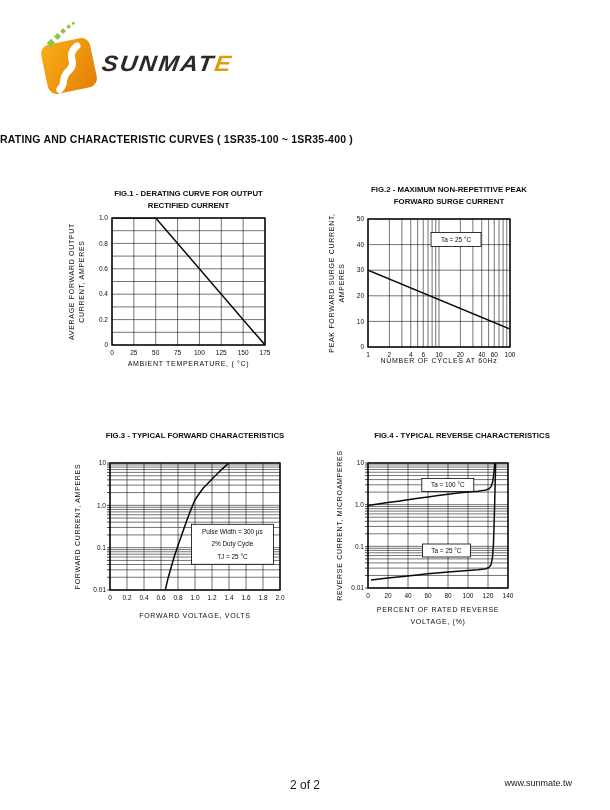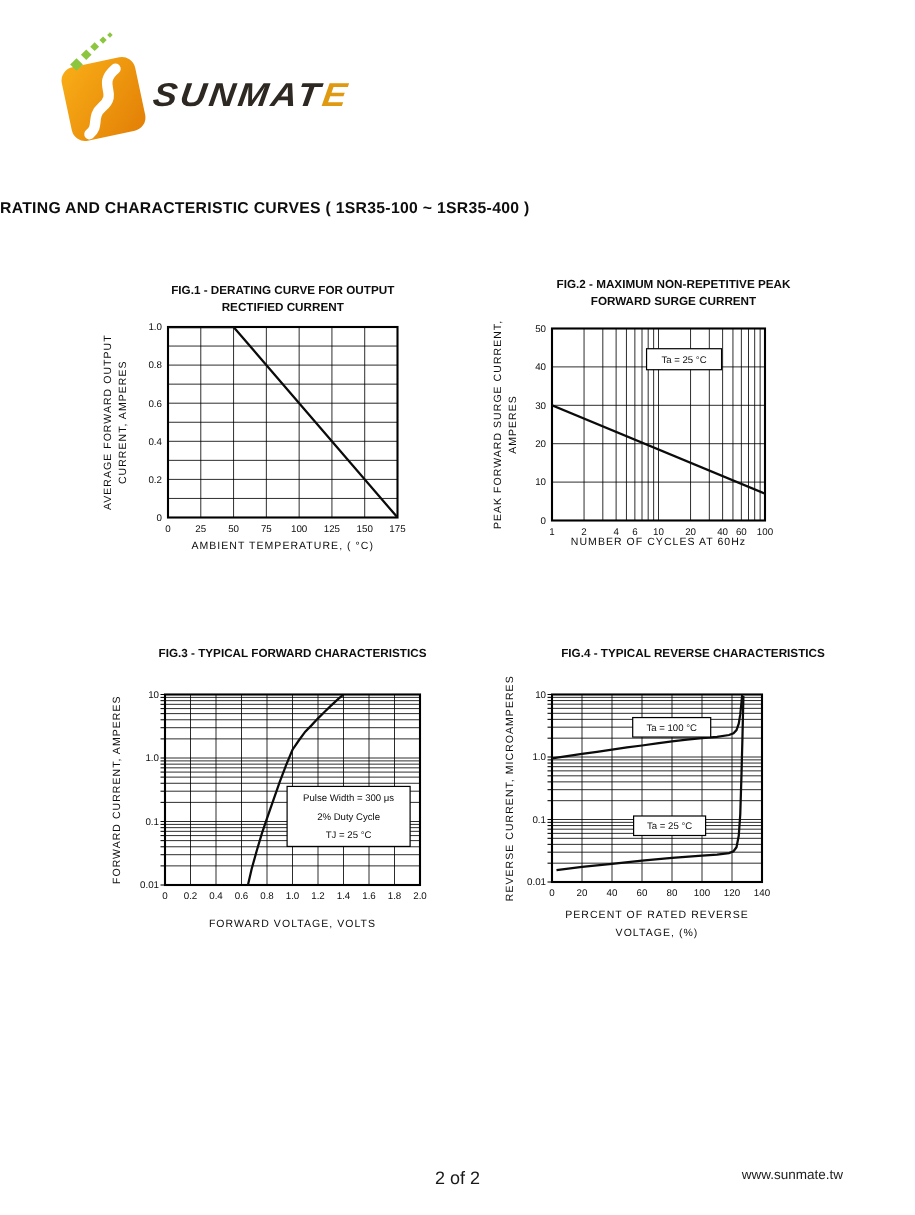--- a/index.html
+++ b/index.html
@@ -23,21 +23,21 @@
   
   .doc-title{
     position:absolute;top:121px;left:0;width:100%;text-align:left;
     font-size:10.5px;font-weight:bold;letter-spacing:0.2px;color:#0d0d0d;margin-top:12px;
   }
   .footer-page{
     position:absolute;top:778px;left:0;width:100%;text-align:center;
     font-size:12px;color:#1a1a1a;
   }
   .footer-url{
-    position:absolute;top:778px;right:48px;font-size:9px;color:#1a1a1a;
+    position:absolute;top:778px;right:38px;font-size:9px;color:#1a1a1a;
   }
   
   .chart{position:absolute;overflow:visible;}
   .chart text{font-family:"Liberation Sans",sans-serif;fill:#0d0d0d;}
 </style>
 </head>
 <body>
 
 <div class="page">
 

